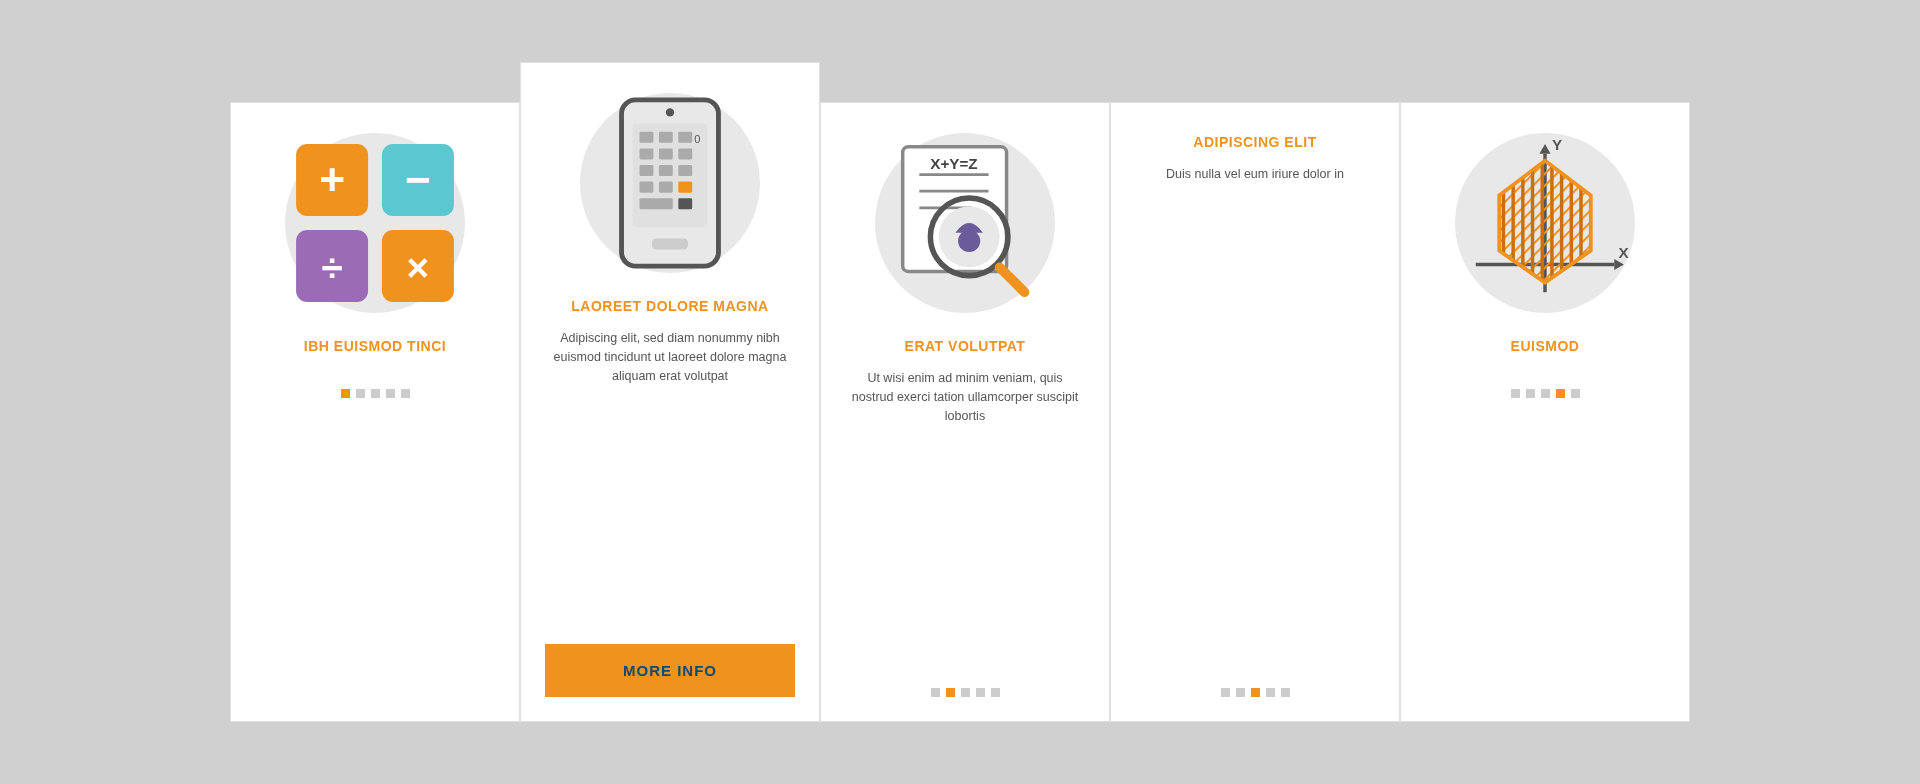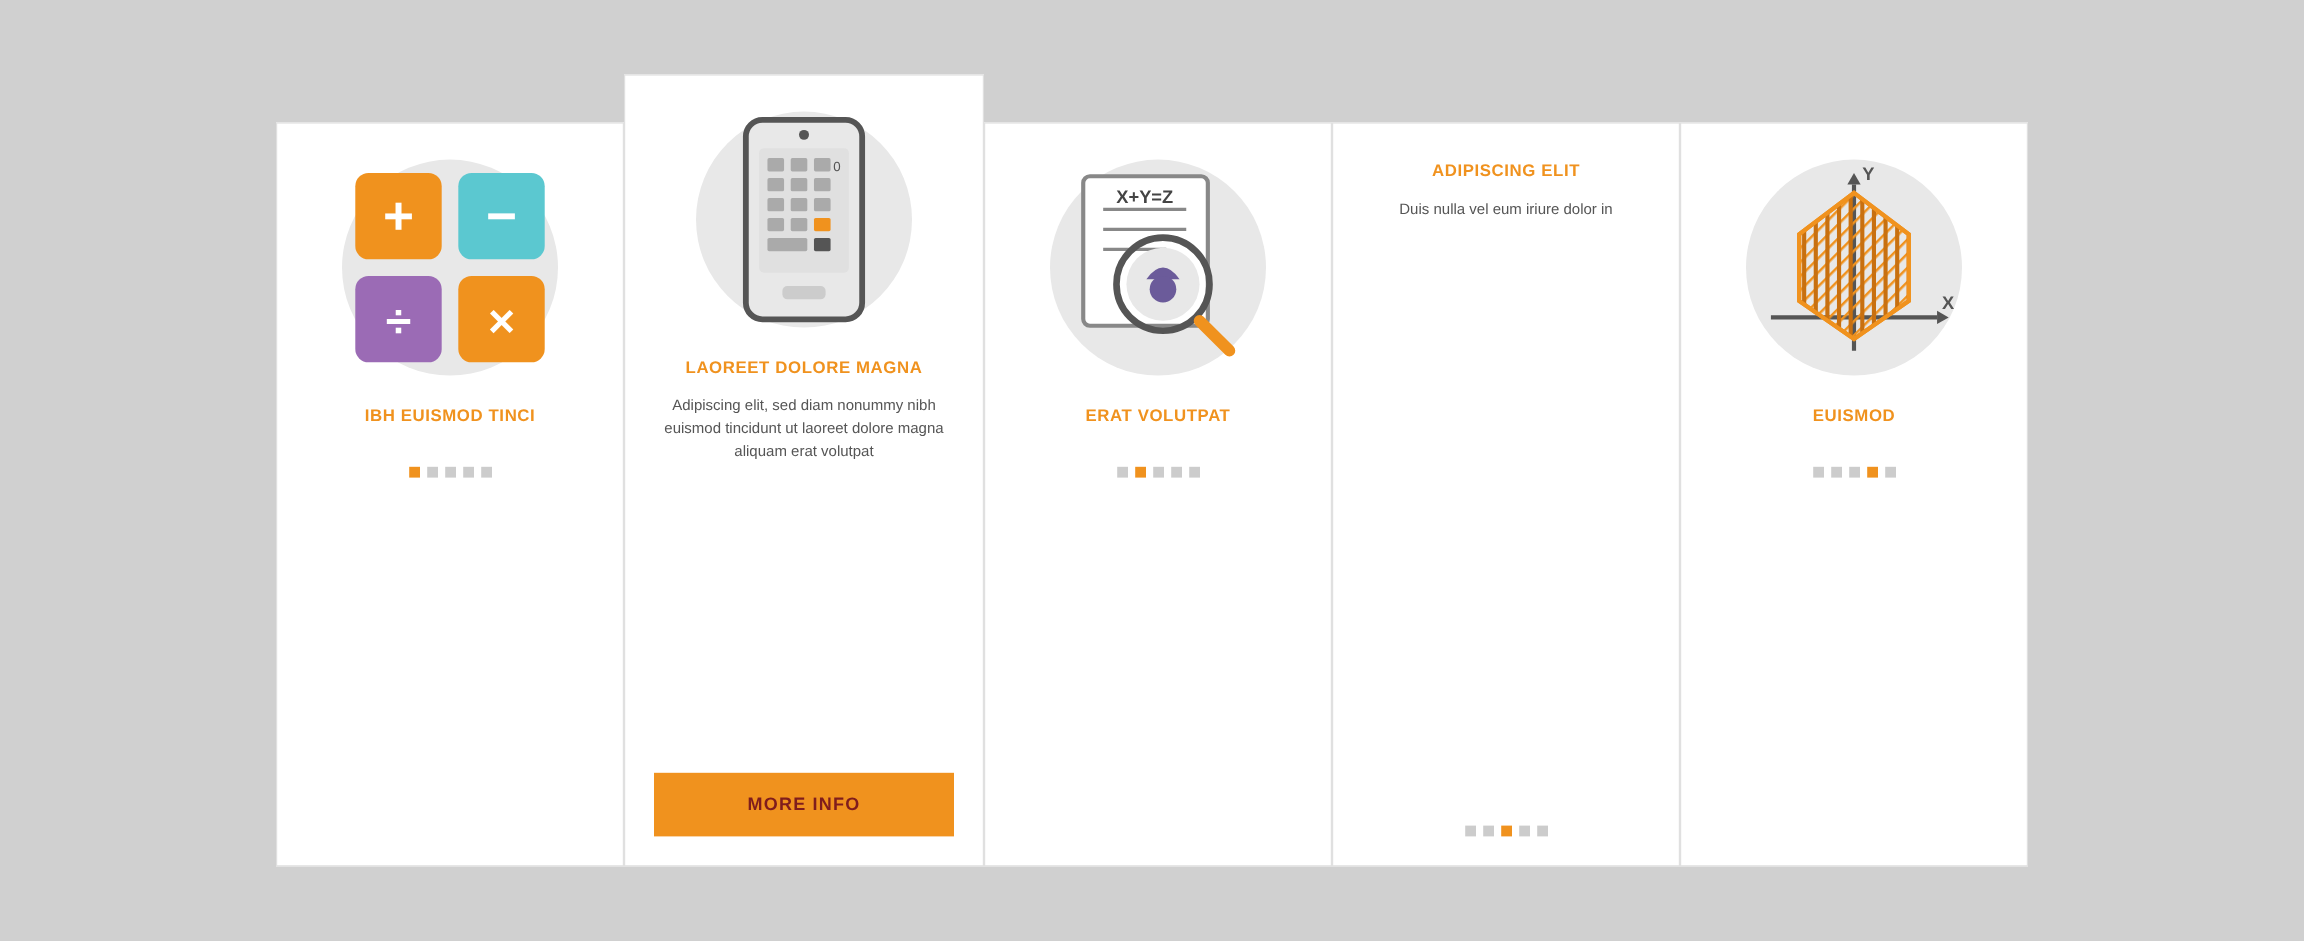--- a/index.html
+++ b/index.html
@@ -80,21 +80,21 @@
     }
     .dot.active-dot {
       background: #f0921e;
     }
     .dot.inactive-dot {
       background: #cccccc;
     }
     .more-info-btn {
       width: 100%;
       background: #f0921e;
-      color: #7f1d1d;
+      color: #0c4a6e;
       font-weight: 700;
       font-size: 15px;
       text-align: center;
       padding: 18px 0;
       letter-spacing: 1px;
       cursor: pointer;
       border: none;
       text-transform: uppercase;
     }
   </style>
@@ -180,20 +180,21 @@
         <circle cx="68" cy="75" r="28" fill="none" stroke="#555" stroke-width="4"></circle>
         <circle cx="68" cy="75" r="22" fill="#e8e8e8" stroke="none"></circle>
 
         <path d="M58 72 Q68 58 78 72" fill="#6b5b9a" stroke="none"></path>
         <circle cx="68" cy="78" r="8" fill="#6b5b9a"></circle>
 
         <line x1="90" y1="97" x2="108" y2="115" stroke="#f0921e" stroke-width="7" stroke-linecap="round"></line>
       </svg>
     </div>
     <div class="card-title">ERAT VOLUTPAT</div>
+    <div class="card-desc">Ut wisi enim ad minim veniam, quis nostrud exerci tation ullamcorper suscipit lobortis</div>
     <div class="dots-container">
       <div class="dot inactive-dot"></div>
       <div class="dot active-dot"></div>
       <div class="dot inactive-dot"></div>
       <div class="dot inactive-dot"></div>
       <div class="dot inactive-dot"></div>
     </div>
   </div>
 
   <div class="card normal">

